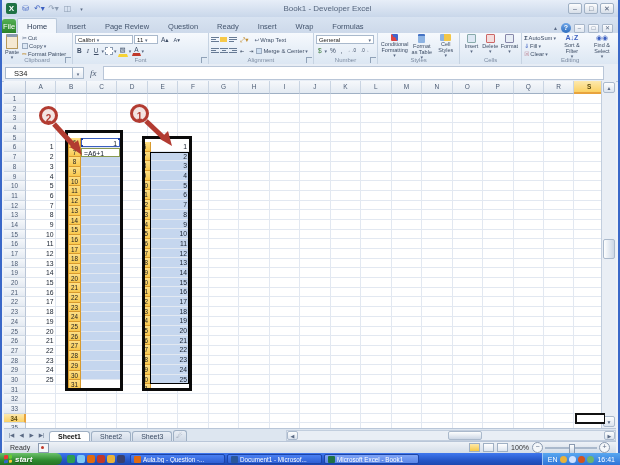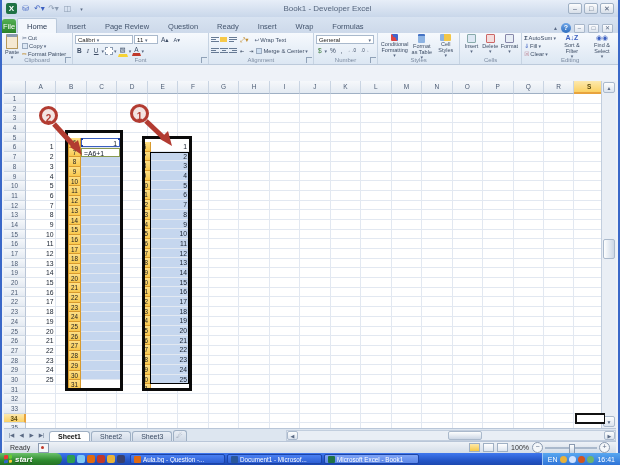--- a/index.html
+++ b/index.html
@@ -378,20 +378,26 @@
         <div class="bigbtn" style="width:26px;">
           <span style="color:#3b5fc0;font-size:7px;">◉◉</span>
           <span>Find &amp; Select</span>
             <span class="dd">▾</span>
         </div>
       </div>
       <div class="glabel">Editing</div>
     </div>
   </div>
 
+  <div class="fbar">
+    <div class="namebox">S34</div>
+    <div class="nbdd">▾</div>
+    <div class="fx">fx</div>
+    <div class="finput"></div>
+  </div>
 
   <div class="gridwrap">
     <div class="colhdr" id="colhdr">
       <div class="corner"></div>
     <div class="ch">A</div>
         <div class="ch">B</div>
         <div class="ch">C</div>
         <div class="ch">D</div>
         <div class="ch">E</div>
         <div class="ch">F</div>

